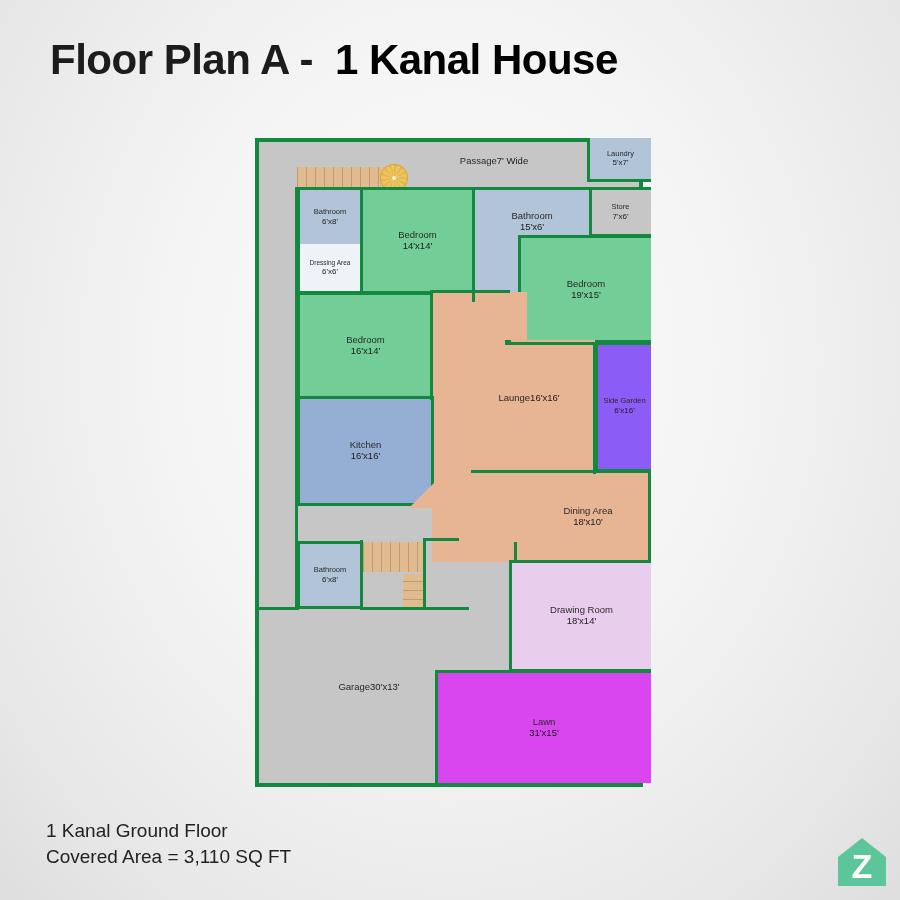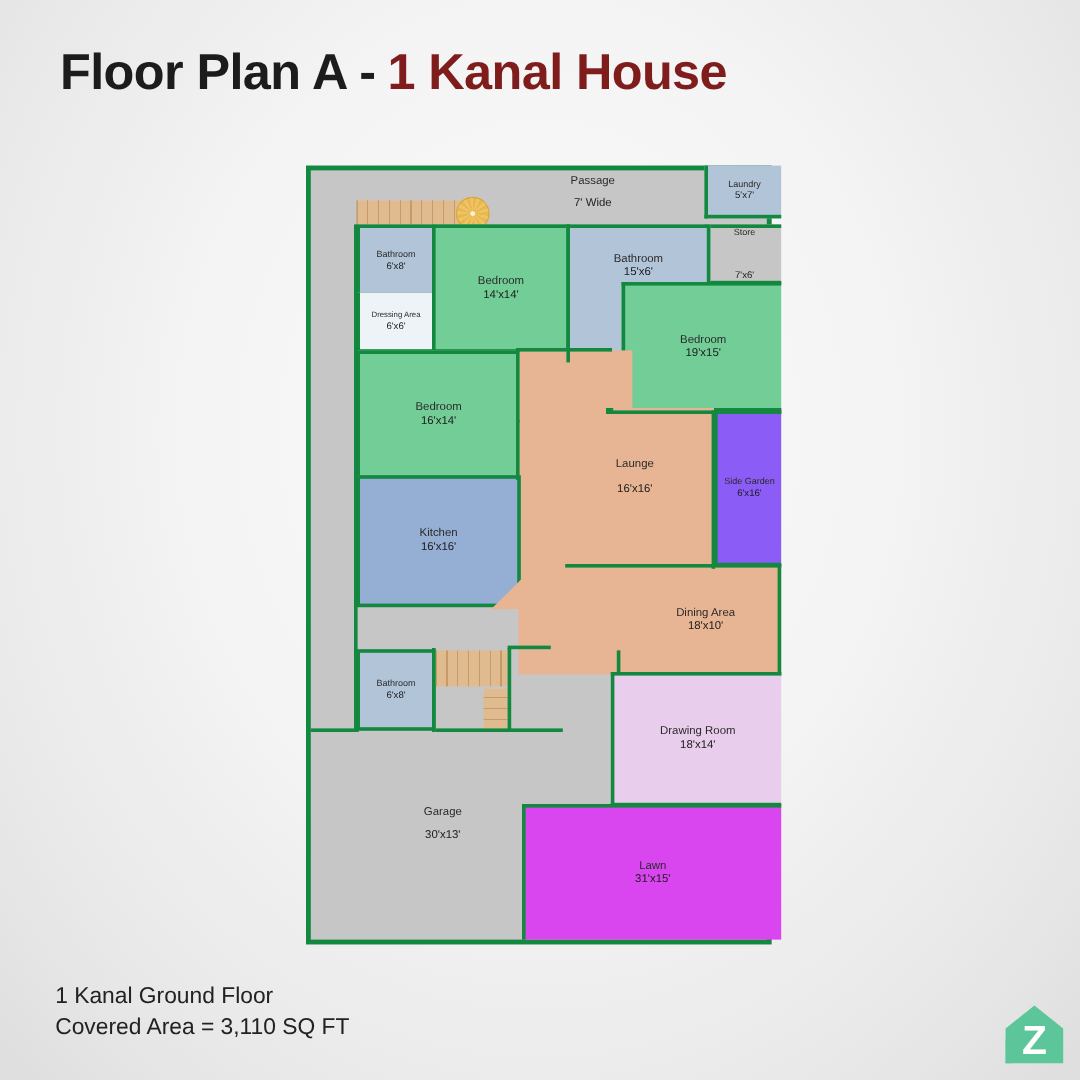--- a/index.html
+++ b/index.html
@@ -24,23 +24,23 @@
   }
   .title-main {
     font-size: 42px;
     font-weight: bold;
     color: #1c1c1c;
     letter-spacing: -0.5px;
   }
   .title-accent {
     font-size: 42px;
     font-weight: bold;
-    color: #7f1d1d;
+    color: #000000;
     letter-spacing: -0.5px;
-    margin-left: 10px;
+    margin-left: 22px;
   }
 
   
   #plan {
     position: absolute;
     left: 255px;
     top: 138px;
     width: 388px;
     height: 649px;
     background: #c6c6c6;
@@ -71,23 +71,23 @@
     color: #1c1c1c;
     line-height: 1.15;
     font-family: "Liberation Sans", sans-serif;
   }
   .rm-name.sm { font-size: 7.5px; }
   .rm-dim.sm  { font-size: 8px; }
 
   .label-free {
     position: absolute;
     display: flex;
-    flex-direction: column;
+    flex-direction: row;
     align-items: center;
-    justify-content: space-between;
+    justify-content: center;
     text-align: center;
     pointer-events: none;
   }
 
   
   .stairs {
     position: absolute;
     box-sizing: border-box;
     background:
       repeating-linear-gradient(90deg,
@@ -160,21 +160,21 @@
   </div>
 
   <div class="room" style="left:328px; top:-4px; width:64px; height:44px; background:#b2c4d8; border-top:none; border-right:none;">
     <span class="rm-name sm">Laundry</span>
     <span class="rm-dim sm">5'x7'</span>
   </div>
 
   <div class="stairs" style="left:38px; top:25px; width:90px; height:22px;"></div>
   <div class="stair-round" style="left:121px; top:22px; width:28px; height:28px;"></div>
 
-  <div class="room" style="left:328px; top:45px; width:64px; height:50px; background:#c6c6c6; border-right:none;justify-content:space-between;">
+  <div class="room" style="left:328px; top:45px; width:64px; height:50px; background:#c6c6c6; border-right:none;">
     <span class="rm-name sm">Store</span>
     <span class="rm-dim sm">7'x6'</span>
   </div>
 
   <div class="room" style="left:38px; top:45px; width:66px; height:60px; background:#b2c4d8;">
     <span class="rm-name sm">Bathroom</span>
     <span class="rm-dim sm">6'x8'</span>
   </div>
 
   <div class="room" style="left:38px; top:102px; width:66px; height:50px; background:#eef3f8; border-top:none;">

